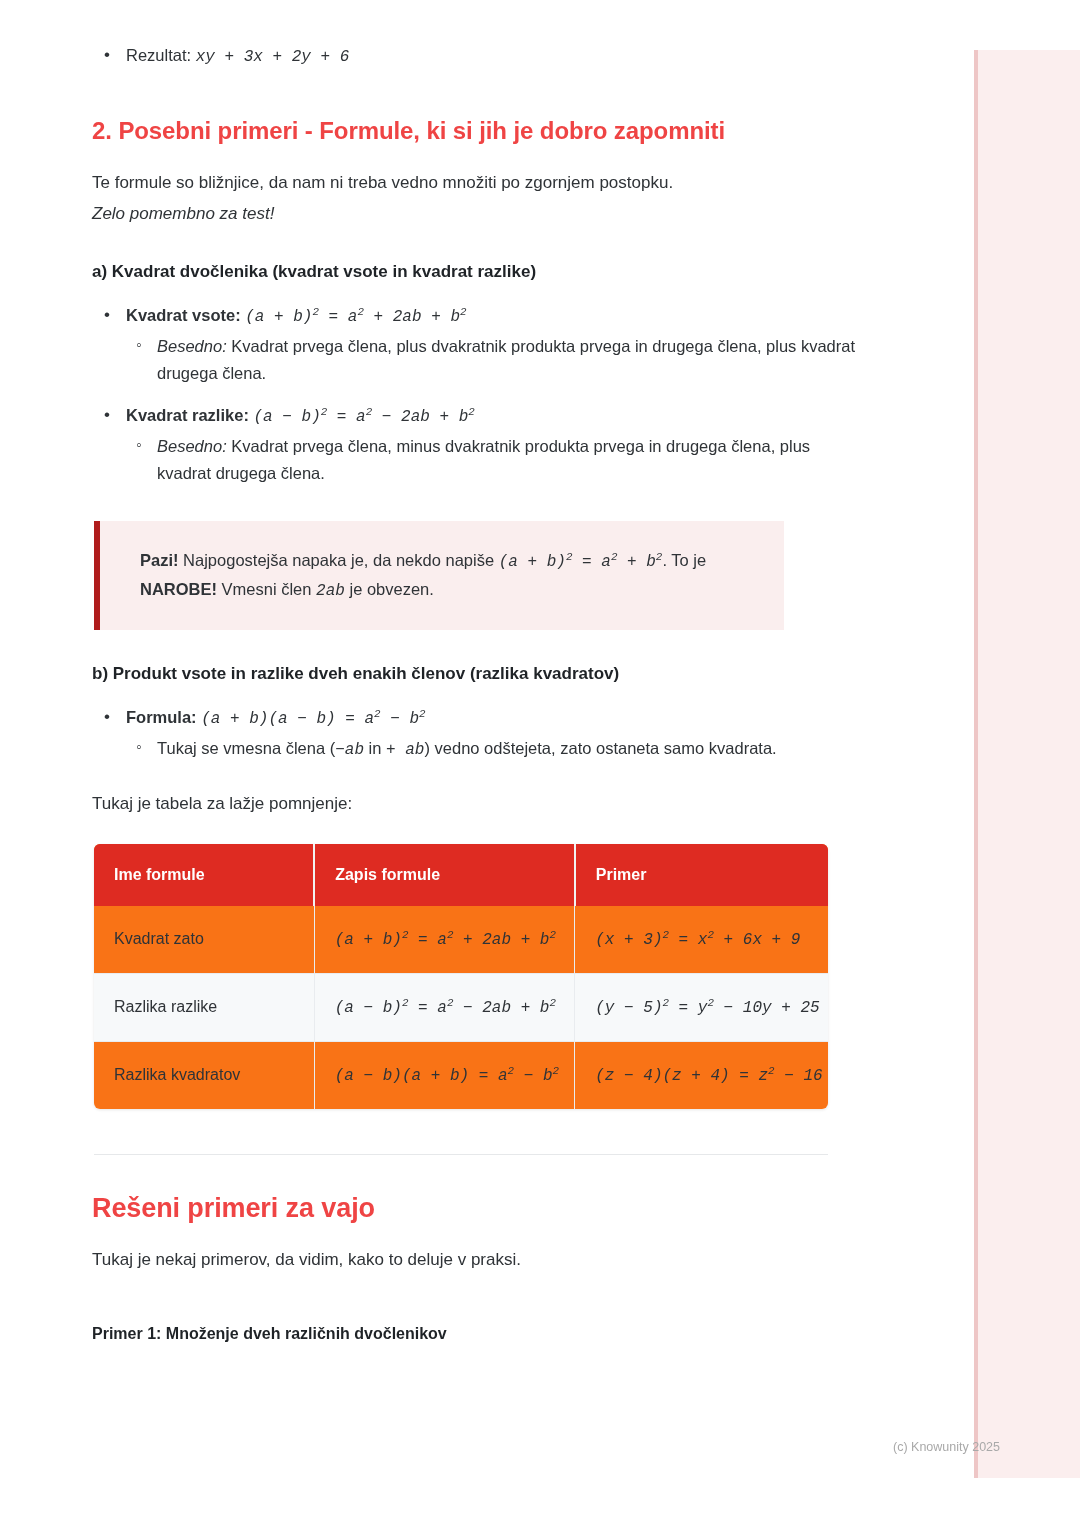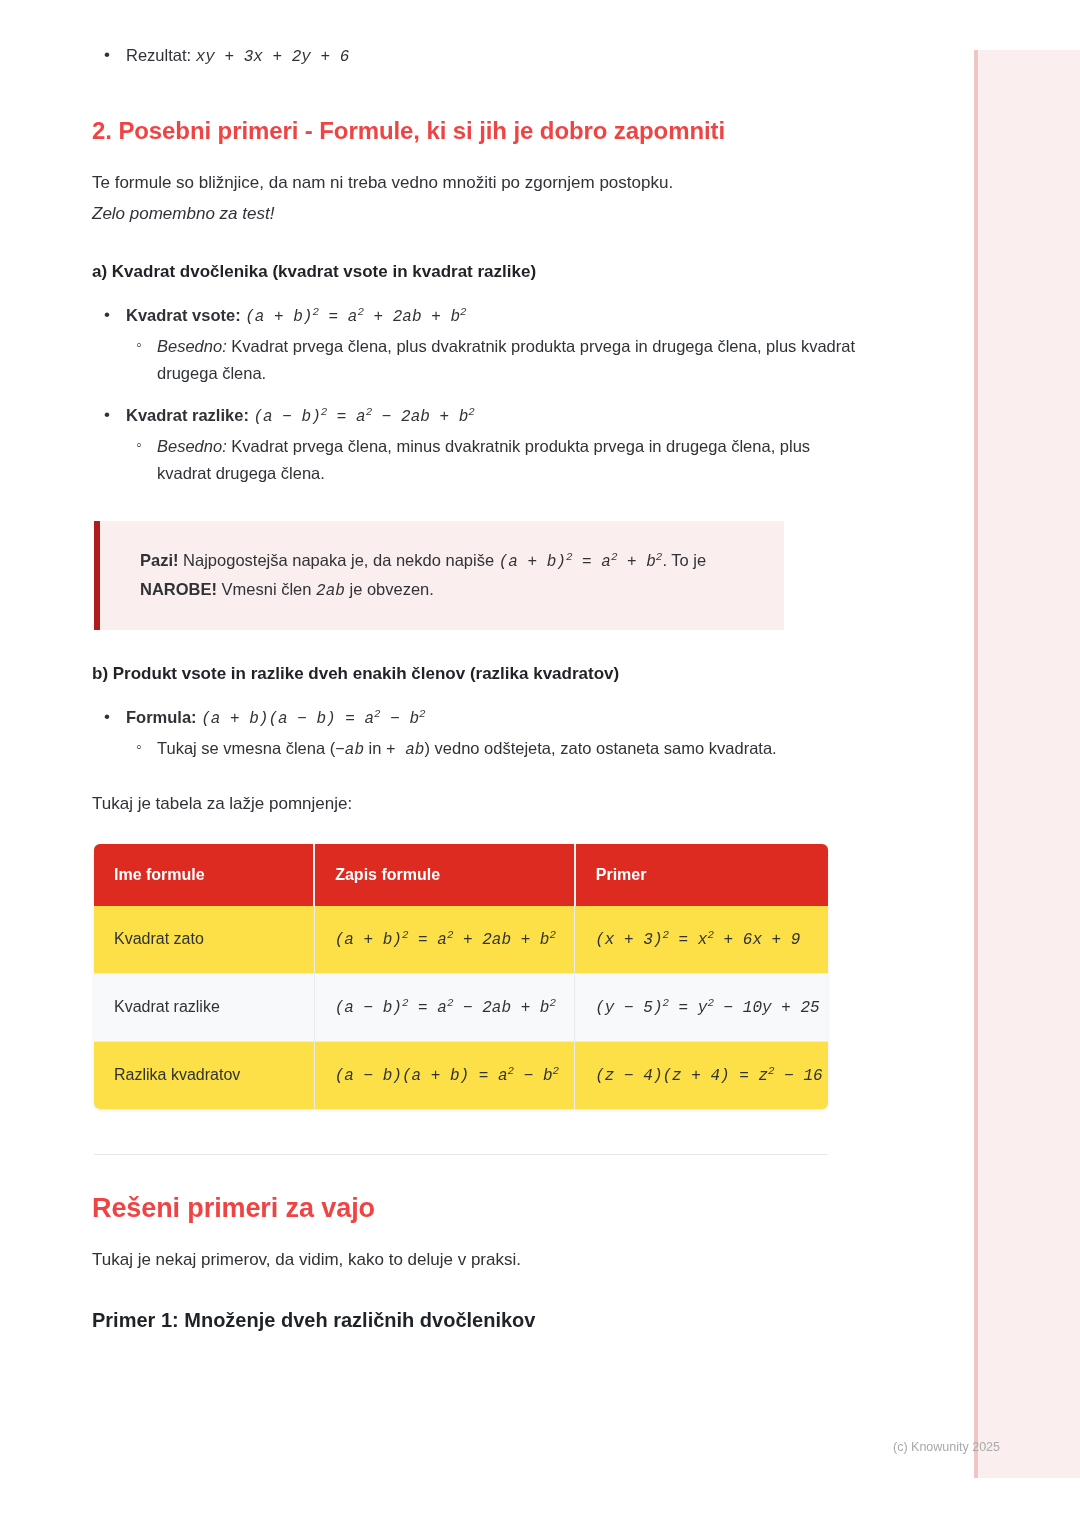--- a/index.html
+++ b/index.html
@@ -117,24 +117,24 @@
     font-size: 27px;
     margin: 38px 0 22px 0;
   }
   h3.sub-title {
     font-size: 17px;
     font-weight: bold;
     color: #1f2327;
     margin: 34px 0 20px 0;
   }
   h4.ex-title {
-    font-size: 20px;
+    font-size: 16px;
     font-weight: bold;
     color: #1f2327;
-    margin: 36px 0 0 0;
+    margin: 52px 0 0 0;
   }
 
   
   .callout {
     position: relative;
     background: #faeeee;
     border-left: 6px solid #b01c1c;
     padding: 26px 28px 26px 40px;
     margin: 34px 0 0 2px;
     max-width: 690px;
@@ -153,21 +153,21 @@
     margin: 26px 0 0 2px;
     width: 734px;
     border-radius: 6px;
     overflow: hidden;
     box-shadow: 0 1px 3px rgba(0,0,0,0.10);
   }
   table.formula-table {
     width: 100%;
     border-collapse: collapse;
     table-layout: fixed;
-    background: #fde047;
+    background: #f97316;
   }
   table.formula-table th {
     background: #de2b22;
     color: #ffffff;
     font-size: 16px;
     font-weight: bold;
     text-align: left;
     padding: 22px 20px;
     border-right: 2px solid #f2f2f2;
   }
@@ -294,21 +294,21 @@
           <th>Primer</th>
         </tr>
       </thead>
       <tbody>
         <tr>
           <td>Kvadrat zato</td>
           <td><span class="math">(<i>a</i> + <i>b</i>)<sup>2</sup> = <i>a</i><sup>2</sup> + 2<i>ab</i> + <i>b</i><sup>2</sup></span></td>
           <td><span class="math">(<i>x</i> + 3)<sup>2</sup> = <i>x</i><sup>2</sup> + 6<i>x</i> + 9</span></td>
         </tr>
         <tr class="alt">
-          <td>Kvadrat razlike</td>
+          <td>Razlika razlike</td>
           <td><span class="math">(<i>a</i> − <i>b</i>)<sup>2</sup> = <i>a</i><sup>2</sup> − 2<i>ab</i> + <i>b</i><sup>2</sup></span></td>
           <td><span class="math">(<i>y</i> − 5)<sup>2</sup> = <i>y</i><sup>2</sup> − 10<i>y</i> + 25</span></td>
         </tr>
         <tr>
           <td>Razlika kvadratov</td>
           <td><span class="math">(<i>a</i> − <i>b</i>)(<i>a</i> + <i>b</i>) = <i>a</i><sup>2</sup> − <i>b</i><sup>2</sup></span></td>
           <td><span class="math">(<i>z</i> − 4)(<i>z</i> + 4) = <i>z</i><sup>2</sup> − 16</span></td>
         </tr>
       </tbody>
     </table>

